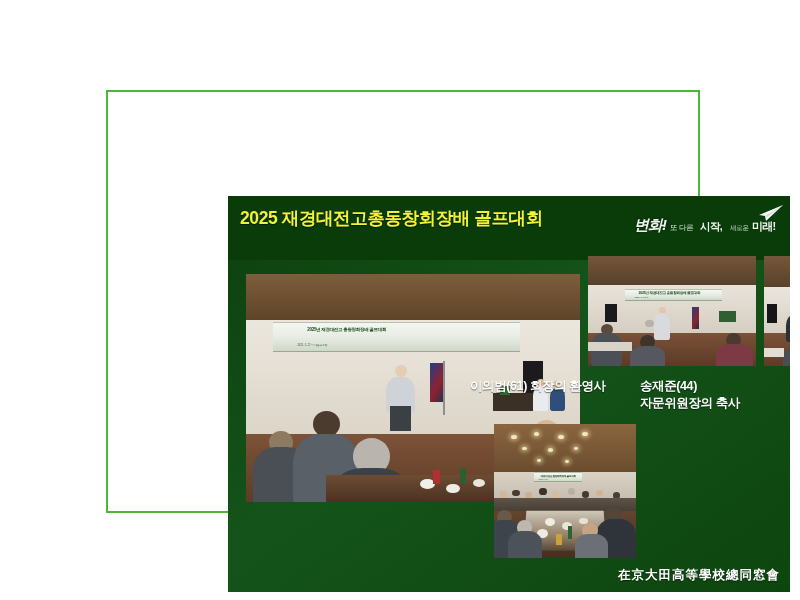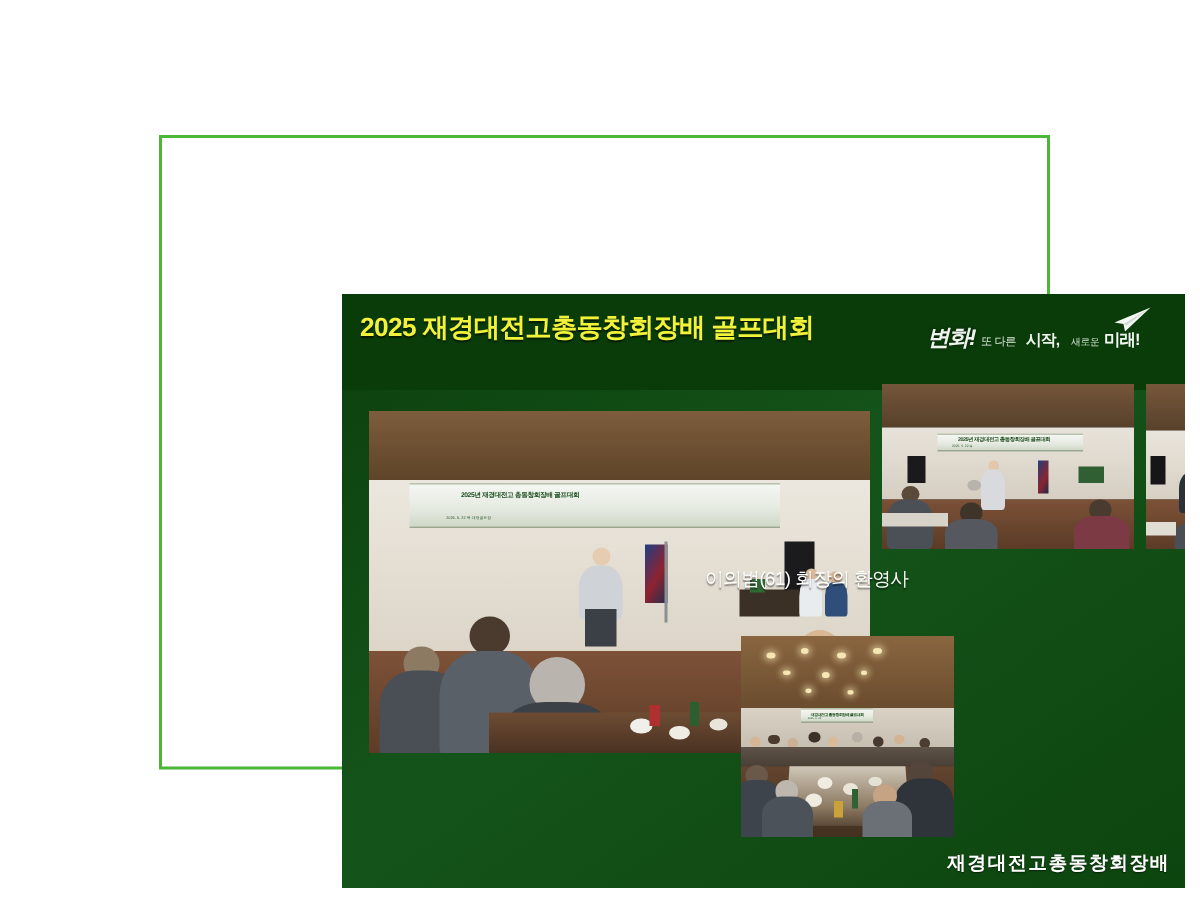--- a/index.html
+++ b/index.html
@@ -46,21 +46,21 @@
     font-weight: bold;
     color: #f2f23a;
     letter-spacing: -0.4px;
     white-space: nowrap;
     text-shadow: 0 1px 1px rgba(0,0,0,.55);
   }
 
   
   #brand-logo {
     position: absolute;
-    right: 20px; top: 6px;
+    right: 4px; top: 6px;
     width: 152px; height: 40px;
   }
   #brand-word {
     position: absolute;
     left: 0; bottom: 7px;
     font-size: 15px;
     font-weight: bold;
     font-style: italic;
     color: #eef3ee;
     letter-spacing: -1px;
@@ -158,21 +158,21 @@
   #photo-bottom { left: 266px; top: 228px; width: 142px; height: 134px; }
   #photo-bottom .ceiling { height: 36%; background: linear-gradient(180deg,#8a6640 0%, #6a4c2e 100%); }
   #photo-bottom .wall    { top: 36%; height: 20%; background: linear-gradient(180deg,#d9d2c5 0%, #c6bfb1 100%); }
   #photo-bottom .floor   { height: 44%; background: linear-gradient(180deg,#6b4a33 0%, #43301f 100%); }
 
   
   .caption {
     position: absolute;
     color: #ffffff;
     font-size: 12.5px;
-    font-weight: normal;
+    font-weight: bold;
     line-height: 1.35;
     letter-spacing: -0.4px;
     text-shadow: 0 1px 1px rgba(0,0,0,.5);
     white-space: pre-line;
   }
   #caption-welcome { left: 242px; top: 182px; }
   #caption-congrats { left: 412px; top: 182px; text-align: left; }
   #caption-toast   { left: 412px; top: 294px; }
 
   
@@ -362,18 +362,20 @@
       <div class="body" style="left:-4%;top:72%;width:24%;height:30%;background:#3e444b;"></div>
       <div class="head" style="left:16%;top:72%;width:11%;height:11%;background:#bdb7ae;"></div>
       <div class="body" style="left:10%;top:80%;width:24%;height:22%;background:#4c525a;"></div>
       <div class="head" style="left:78%;top:62%;width:12%;height:12%;background:#53453a;"></div>
       <div class="body" style="left:72%;top:71%;width:28%;height:31%;background:#2f343a;"></div>
       <div class="head" style="left:62%;top:74%;width:11%;height:11%;background:#c6a383;"></div>
       <div class="body" style="left:57%;top:82%;width:23%;height:20%;background:#6b7076;"></div>
     </div>
 
     <div class="caption" id="caption-welcome">이의범(61) 회장의 환영사</div>
-
-
-    <div id="footer-org">재경대전고총동창회장배</div>
+    <div class="caption" id="caption-congrats">송재준(44)
+자문위원장의 축사</div>
+
+
+    <div id="footer-org">在京大田高等學校總同窓會</div>
 
   </div>
 </div>
 
 </body></html>

